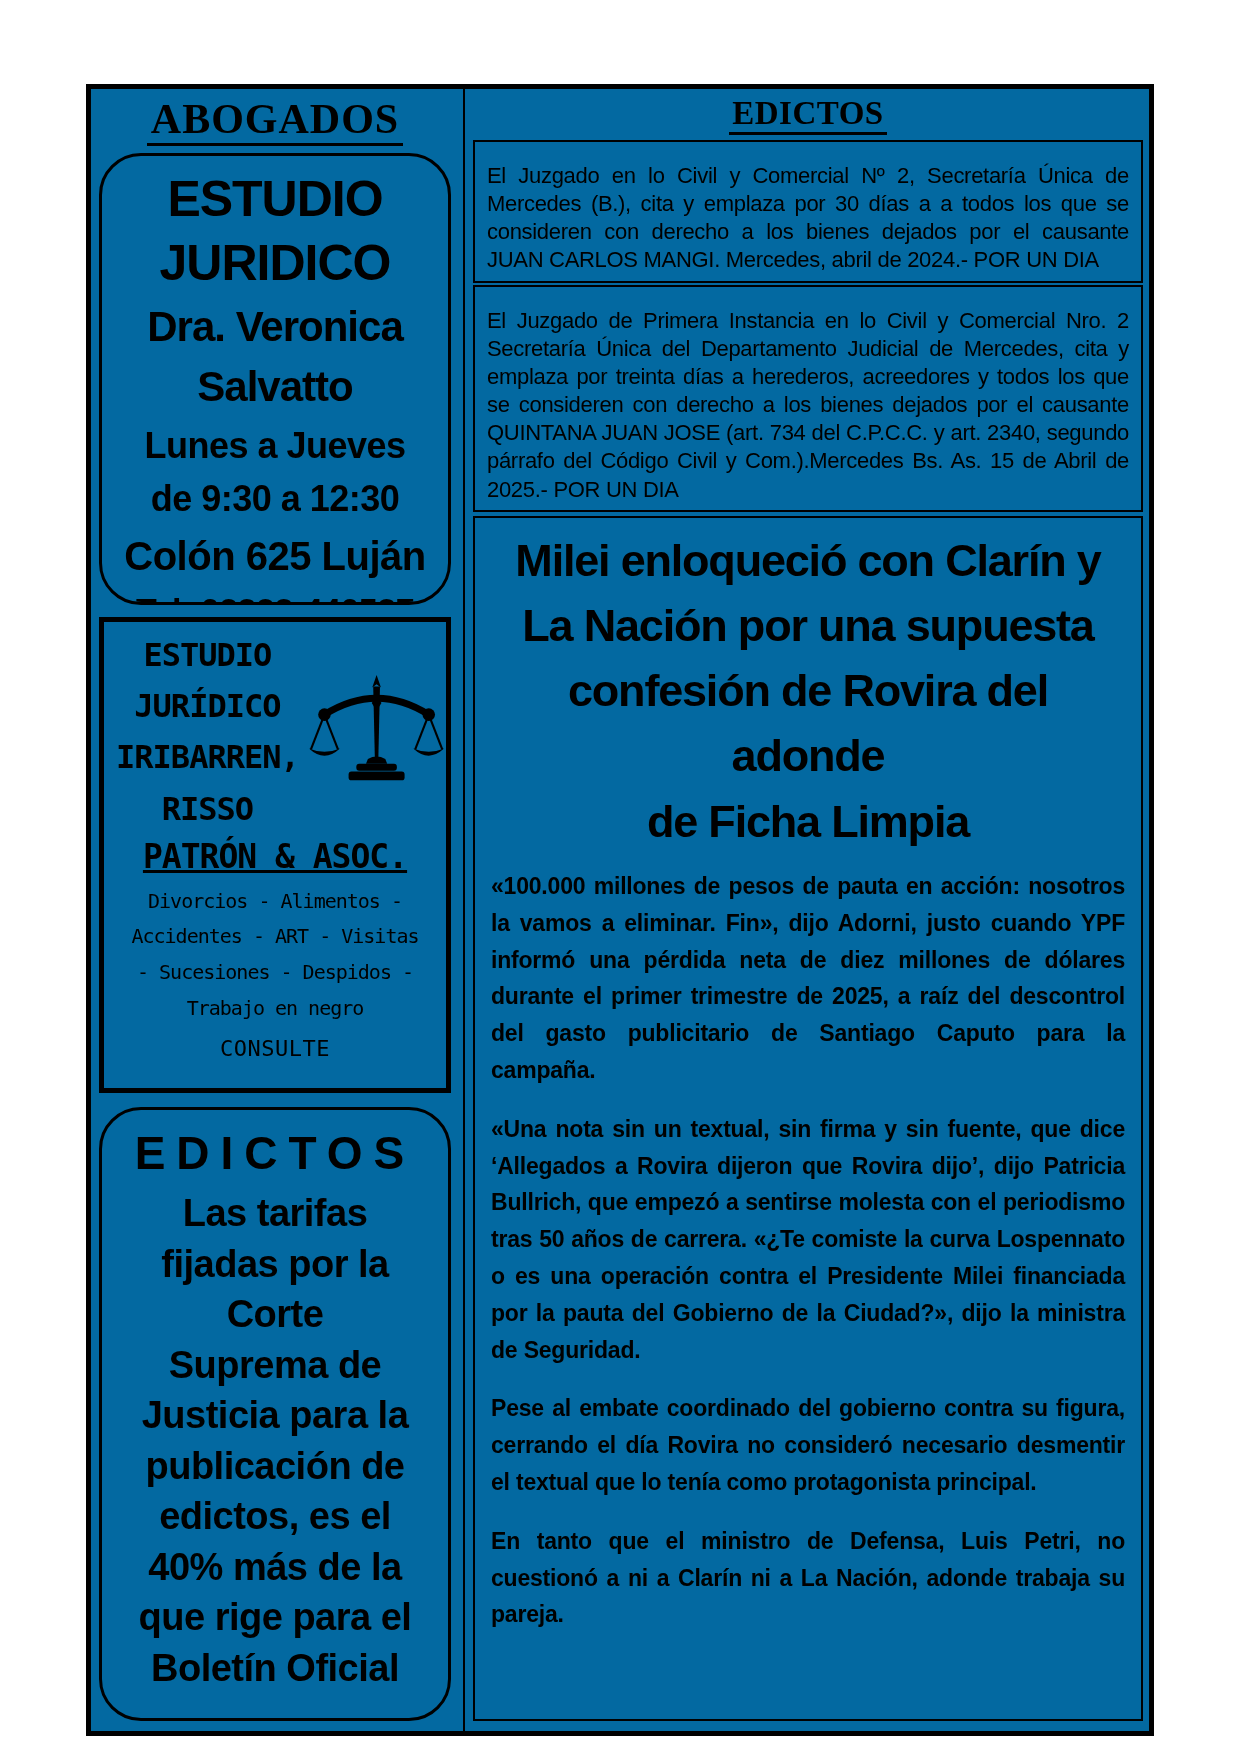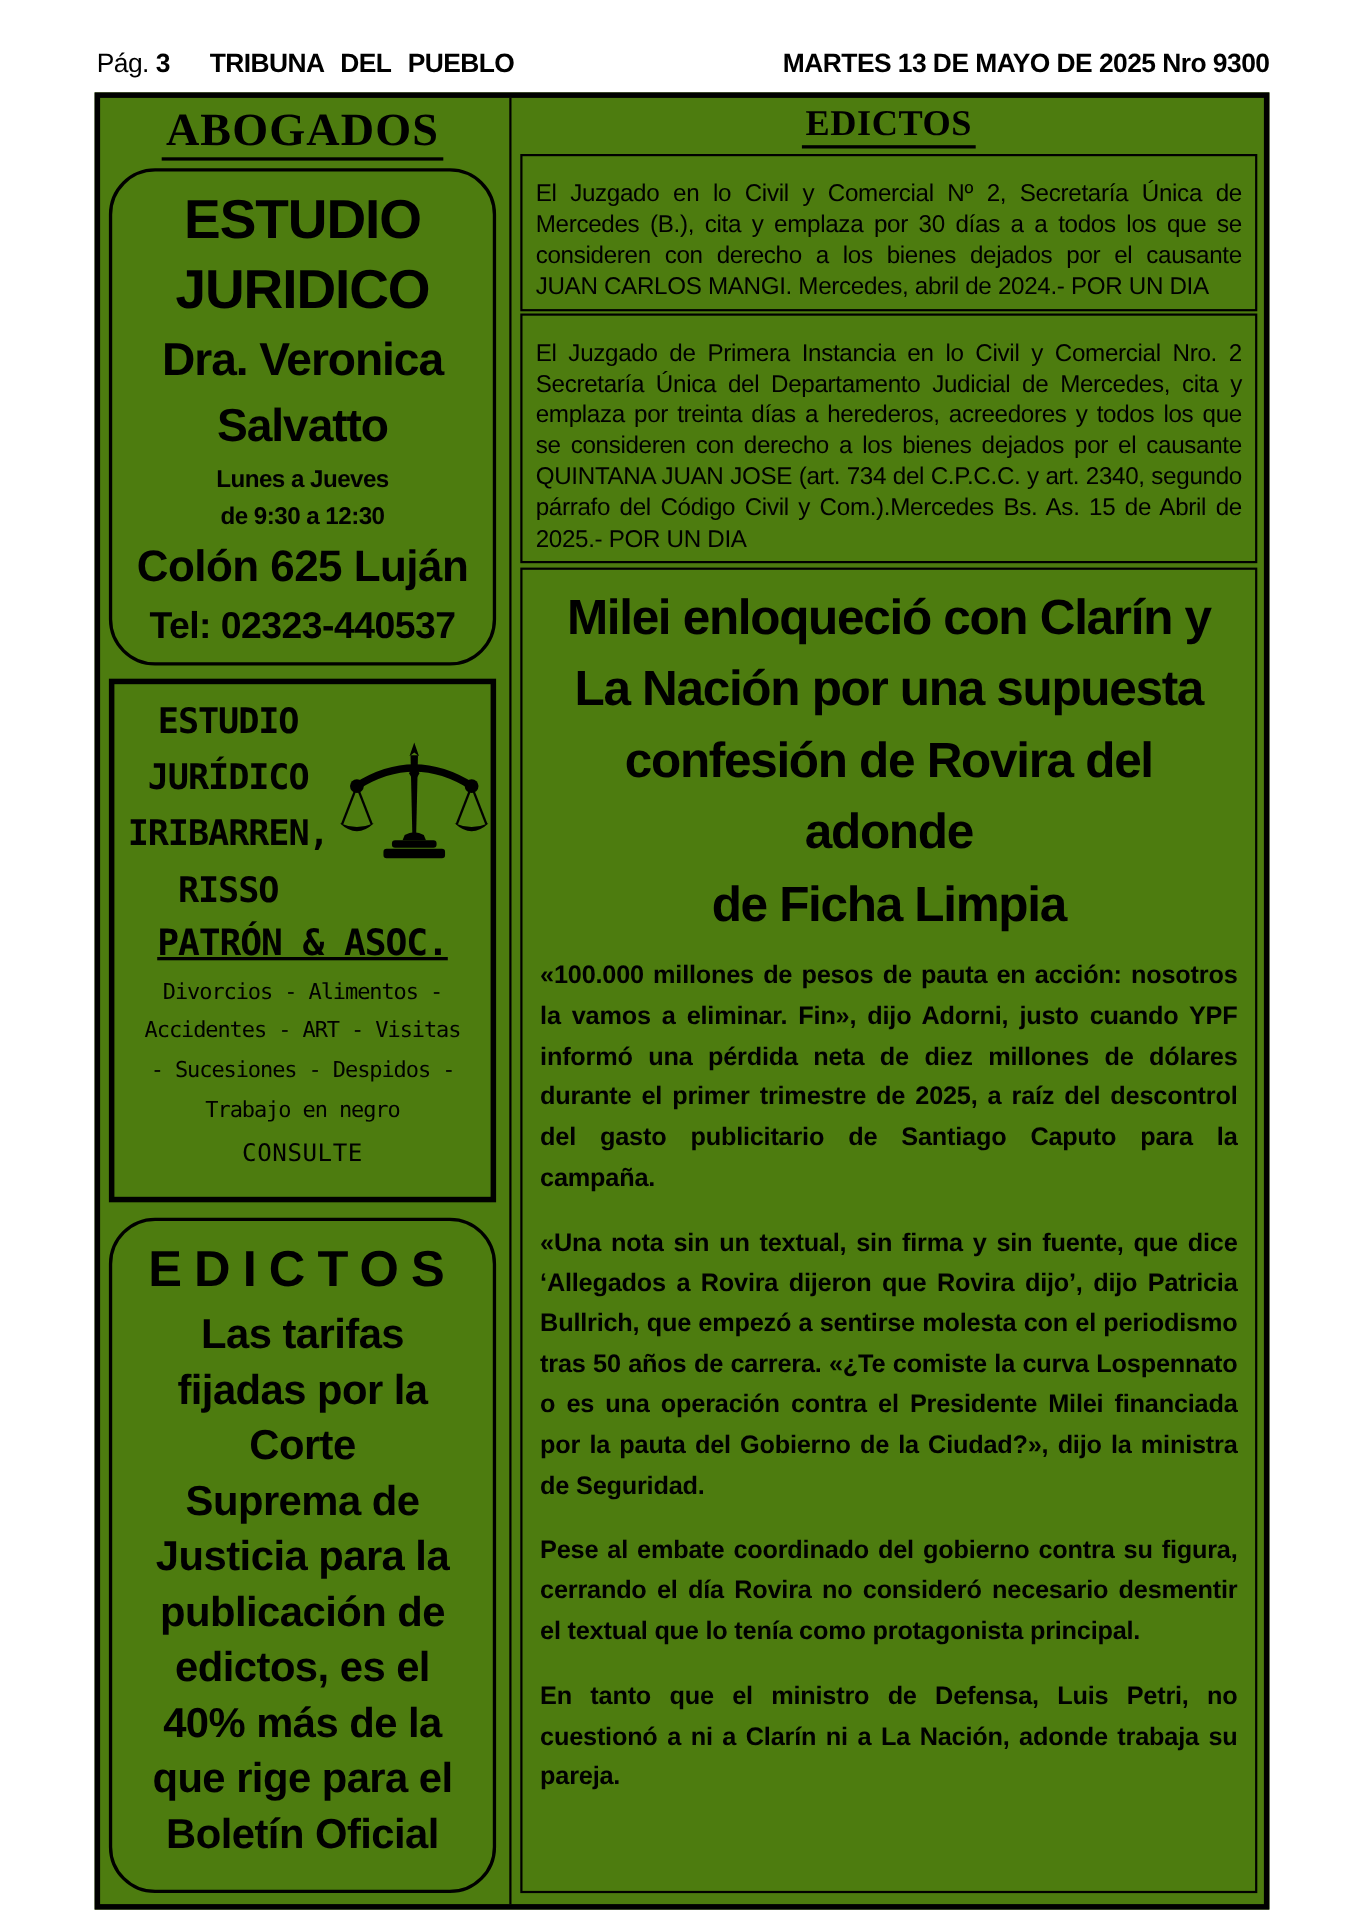--- a/index.html
+++ b/index.html
@@ -11,21 +11,21 @@
   .masthead{
     position:absolute;top:44px;left:88px;width:1066px;
     display:flex;justify-content:space-between;align-items:baseline;
     font-size:24px;font-weight:bold;letter-spacing:-0.5px;white-space:nowrap;
   }
   .m-left .pg-label{font-weight:normal;}
   .m-left .paper-name{margin-left:30px;word-spacing:9px;}
   
   .sheet{
     position:absolute;top:84px;left:86px;width:1068px;height:1652px;
-    border:5px solid #000;box-sizing:border-box;display:flex;background:#4d7c0f;
+    border:5px solid #000;box-sizing:border-box;display:flex;background:#0369a1;
   }
   .col-left{
     width:374px;min-width:374px;box-sizing:border-box;border-right:2px solid #000;
     display:flex;flex-direction:column;padding:4px 12px 10px 8px;
   }
   .col-right{
     flex:1;display:flex;flex-direction:column;box-sizing:border-box;padding:2px 4px 8px 6px;
   }
   .lines{white-space:pre-line;}
   
@@ -34,21 +34,21 @@
   .abogados-title span{border-bottom:3px solid #000;padding:0 4px 1px;letter-spacing:1px;}
   .edictos-title{font-size:33px;margin:4px 0 6px;}
   .edictos-title span{border-bottom:3px solid #000;padding:0 3px 1px;letter-spacing:0.5px;}
   
   .ad1{
     border:3px solid #000;border-radius:42px;height:452px;box-sizing:border-box;
     padding:12px 4px 8px;text-align:center;overflow:hidden;
   }
   .ad1 .t{font-size:50px;font-weight:bold;line-height:1.27;letter-spacing:-1px;}
   .ad1 .n{font-size:42px;font-weight:bold;line-height:1.42;letter-spacing:-1px;margin-top:2px;}
-  .ad1 .s{font-size:22px;font-weight:bold;line-height:1.47;letter-spacing:-0.5px;margin-top:4px;}
+  .ad1 .s{font-size:36px;font-weight:bold;line-height:1.47;letter-spacing:-0.5px;margin-top:4px;}
   .ad1 .a{font-size:40px;font-weight:bold;letter-spacing:-0.5px;margin-top:8px;}
   .ad1 .p{font-size:34px;font-weight:bold;letter-spacing:-0.5px;margin-top:12px;}
   
   .ad2{
     border:5px solid #000;margin-top:12px;height:476px;box-sizing:border-box;
     padding:8px 2px;text-align:center;overflow:hidden;
   }
   .firm-row{display:flex;align-items:center;}
   .firm-names{
     width:60%;font-family:"DejaVu Sans Mono",monospace;font-weight:bold;
@@ -83,28 +83,20 @@
   .article .para{
     font-size:23px;font-weight:bold;line-height:1.6;text-align:justify;
     margin:0 0 22px;letter-spacing:-0.2px;
   }
 </style>
 </head>
 <body>
 
 <div class="page">
 
-  <div class="masthead">
-    <div class="m-left">
-      <span class="pg-label">Pág.</span>
-      <span>3</span>
-      <span class="paper-name">TRIBUNA DEL PUEBLO</span>
-    </div>
-    <div class="m-right">MARTES 13 DE MAYO DE 2025 Nro 9300</div>
-  </div>
 
   <div class="sheet">
 
     <div class="col-left">
 
       <div class="sec-title abogados-title">
         <span>ABOGADOS</span>
       </div>
 
       <div class="ad1">

